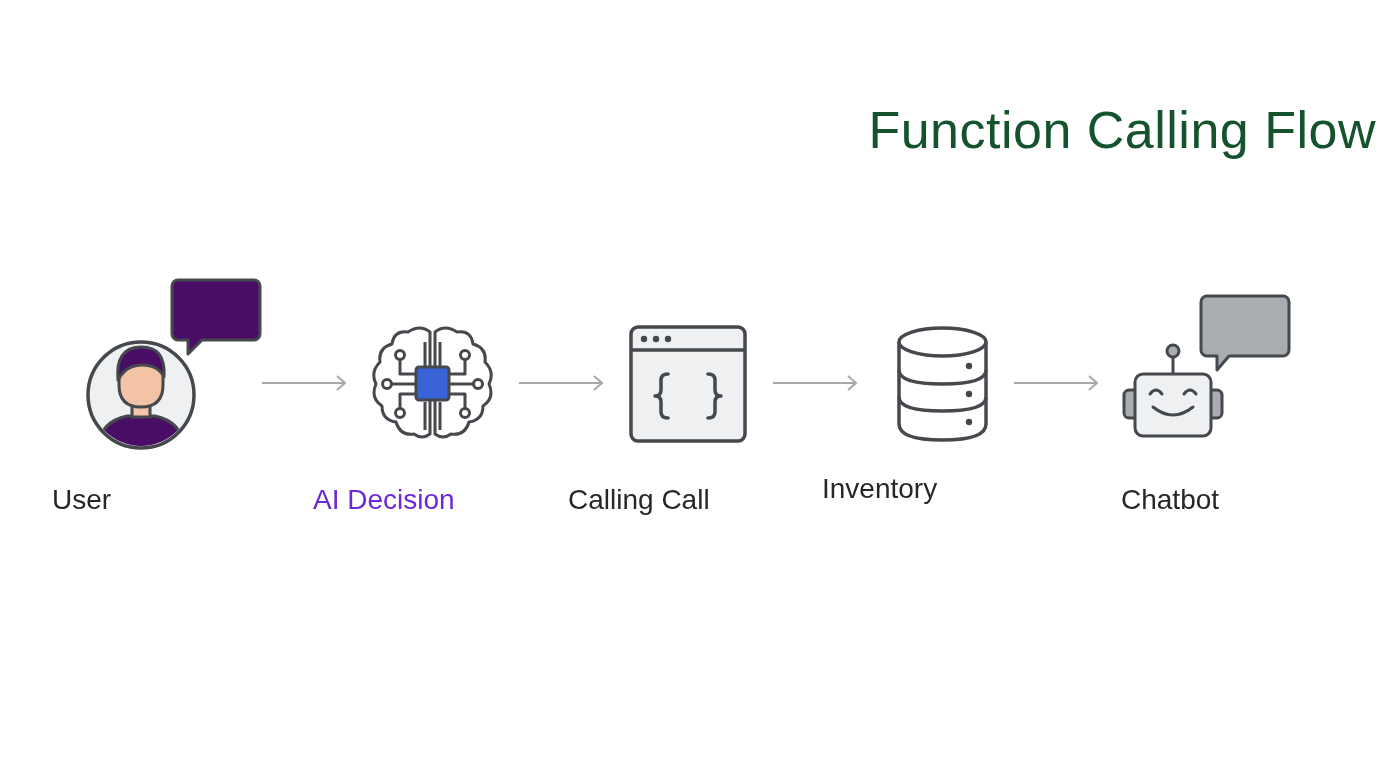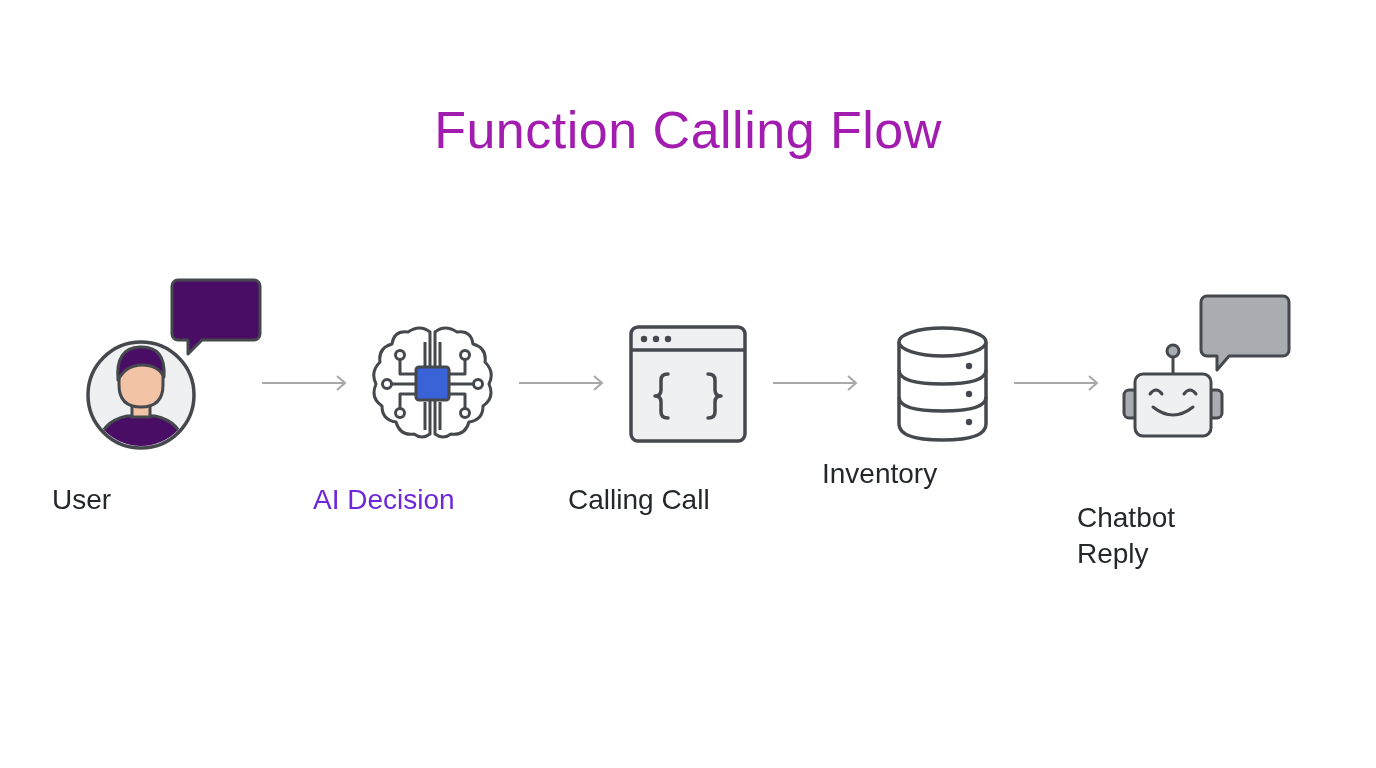--- a/index.html
+++ b/index.html
@@ -1,22 +1,22 @@
 <!DOCTYPE html>
 <html><head>
 <meta charset="utf-8">
 <style>
   html, body { margin: 0; padding: 0; }
   body {
     width: 1376px; height: 768px; background: #ffffff; overflow: hidden;
     position: relative; font-family: "Liberation Sans", "DejaVu Sans", sans-serif;
   }
   .title {
-    position: absolute; left: 0; width: 1376px; top: 100px; text-align: center;
-    font-size: 52px; color: #a21caf; letter-spacing: 0.5px; font-weight: 400;
+    position: absolute; left: 0; width: 1376px; top: 100px; text-align: right;
+    font-size: 52px; color: #14532d; letter-spacing: 0.5px; font-weight: 400;
   }
   .icon { position: absolute; }
   .arrow { position: absolute; top: 373px; width: 90px; height: 20px; }
   .label {
     position: absolute; text-align: left; font-size: 28px; color: #25282b;
     line-height: 36px; width: 240px;
   }
   .label.accent { color: #6d28d9; }
 </style>
 </head>
@@ -103,21 +103,21 @@
     <g fill="none" stroke="#45494d" stroke-width="3.5">
       <path d="M4 18 V100 q0 16 43.5 16 q43.5 0 43.5 -16 V18" fill="#ffffff"></path>
       <ellipse cx="47.5" cy="18" rx="43.5" ry="14" fill="#ffffff"></ellipse>
       <path d="M4 46 q0 14 43.5 14 q43.5 0 43.5 -14"></path>
       <path d="M4 73 q0 14 43.5 14 q43.5 0 43.5 -14"></path>
     </g>
     <circle cx="74" cy="42" r="3.2" fill="#45494d"></circle>
     <circle cx="74" cy="70" r="3.2" fill="#45494d"></circle>
     <circle cx="74" cy="98" r="3.2" fill="#45494d"></circle>
   </svg>
-  <div class="label" style="left:822px; top:456px;">
+  <div class="label" style="left:822px; top:471px;">
     <div>Inventory</div>
   </div>
 </div>
 
 <svg class="arrow" style="left:1012px;" viewBox="0 0 90 20">
   <path d="M2 10 H85 M77 3 L85 10 L77 17" fill="none" stroke="#a8a8a8" stroke-width="2"></path>
 </svg>
 
 <div>
   <svg class="icon" style="left:1115px; top:290px;" width="185" height="155" viewBox="0 0 185 155">
@@ -130,17 +130,16 @@
       <rect x="9" y="100" width="14" height="28" rx="5" fill="#a9acb0"></rect>
       <rect x="93" y="100" width="14" height="28" rx="5" fill="#a9acb0"></rect>
       <rect x="20" y="84" width="76" height="62" rx="8" fill="#eef0f2"></rect>
       <g fill="none" stroke-linecap="round">
         <path d="M35 104 q6 -8 12 0"></path>
         <path d="M69 104 q6 -8 12 0"></path>
         <path d="M38 117 q20 16 40 0"></path>
       </g>
     </g>
   </svg>
-  <div class="label" style="left:1077px; top:482px;margin-top:18px;">
+  <div class="label" style="left:1121px; top:482px;">
     <div>Chatbot</div>
-    <div>Reply</div>
   </div>
 </div>
 
 </body></html>

